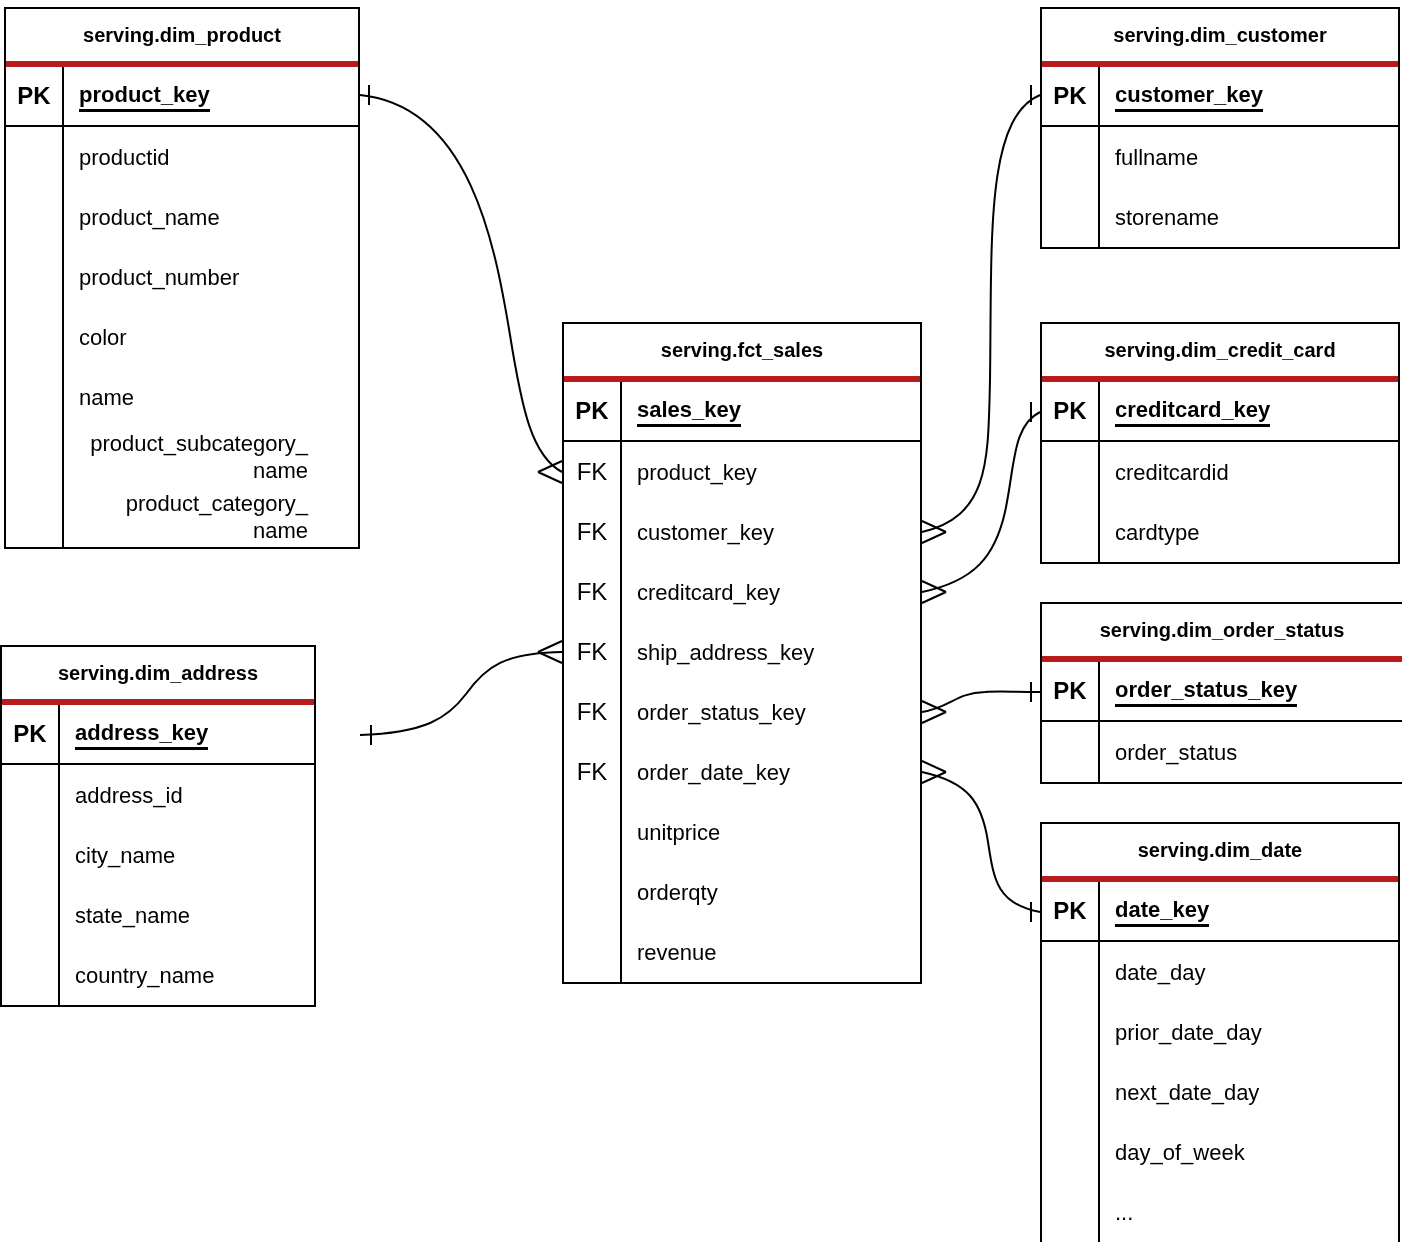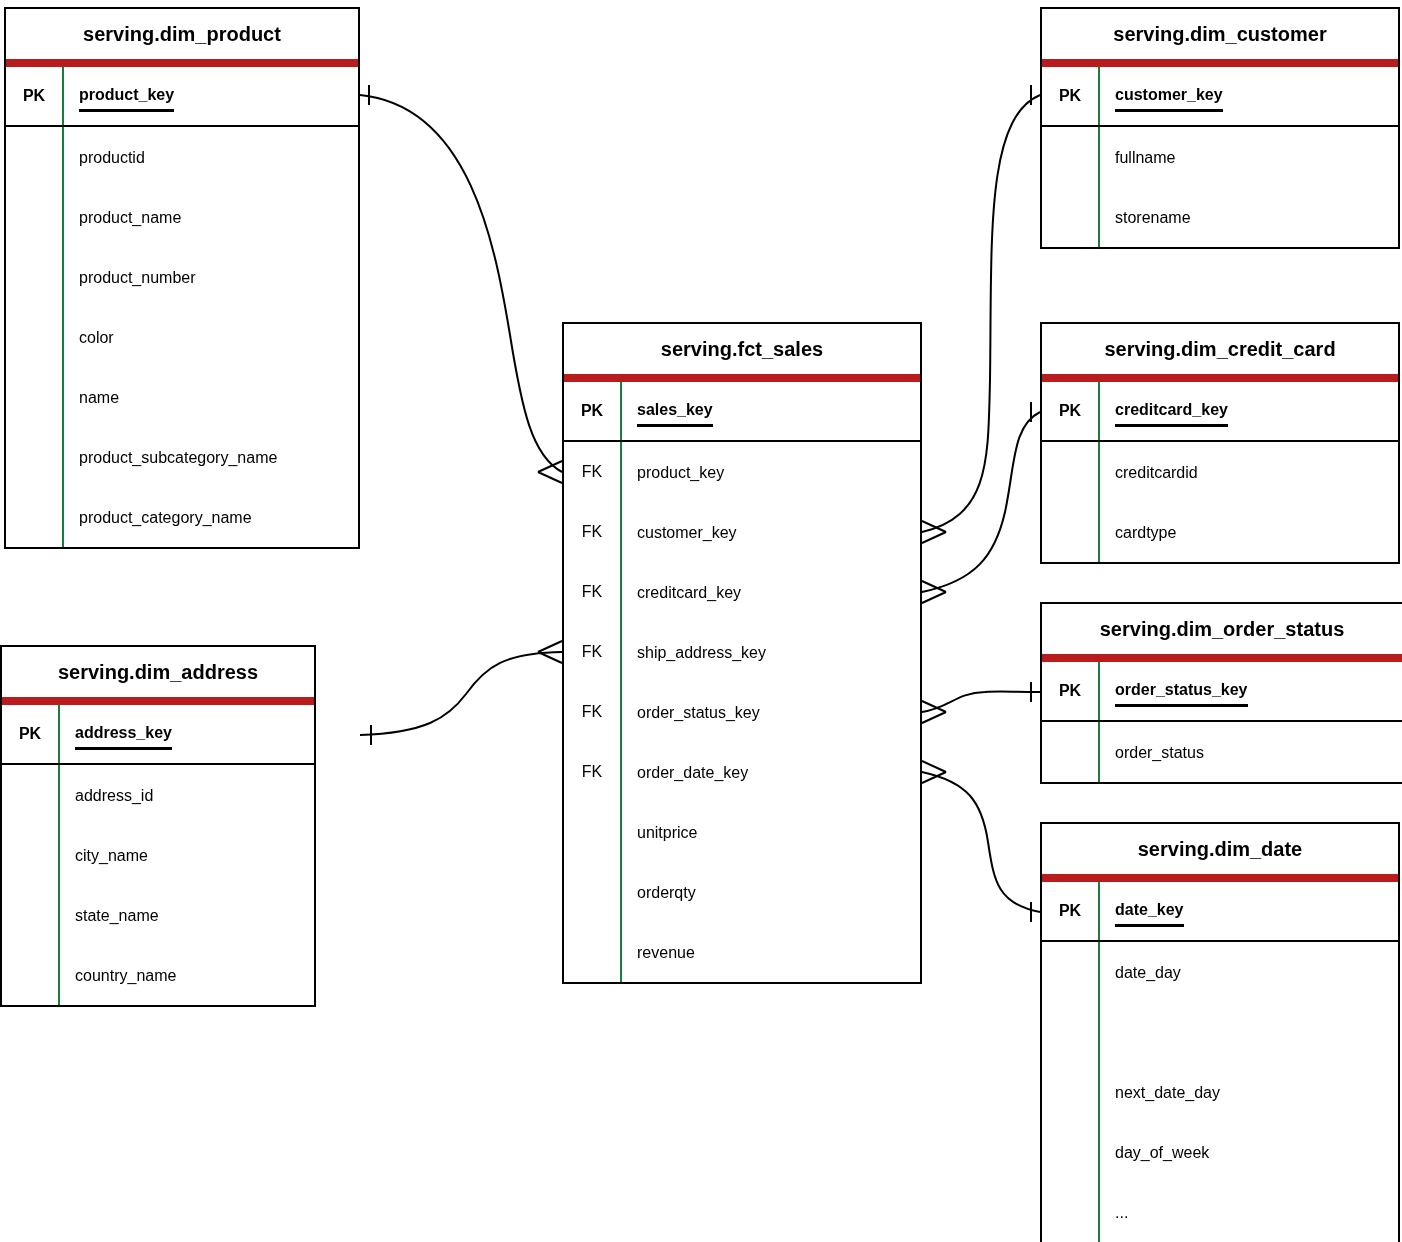--- a/index.html
+++ b/index.html
@@ -22,47 +22,47 @@
     position: absolute;
     box-sizing: border-box;
     background: #ffffff;
     border: 2px solid #000000;
     display: flex;
     flex-direction: column;
   }
   .er-title {
     height: 58px;
     box-sizing: border-box;
-    border-bottom: 8px solid #b91c1c;
+    border-bottom: 6px solid #b91c1c;
     display: flex;
     align-items: center;
     justify-content: center;
     font-weight: bold;
     font-size: 20px;
   }
   .pk-row {
     height: 60px;
     box-sizing: border-box;
     border-bottom: 2px solid #000000;
     display: grid;
     grid-template-columns: 58px 1fr;
   }
   .key-cell {
-    border-right: 2px solid #15803d;
+    border-right: 2px solid #000000;
     display: flex;
     align-items: center;
     justify-content: center;
-    font-size: 16px;
+    font-size: 24px;
   }
   .pk-row .key-cell { font-weight: bold; }
   .field-cell {
     display: flex;
     align-items: center;
     padding: 0 50px 0 15px;
-    font-size: 16px;
+    font-size: 22px;
     line-height: 27px;
     overflow-wrap: break-word;
     min-width: 0;
     border-radius: 19px;
   }
   .pk-row .field-cell { font-weight: bold; }
   .pk-name {
     border-bottom: 3px solid #000000;
     padding-bottom: 1px;
   }
@@ -319,20 +319,23 @@
     </div>
     <div class="er-body">
         <div class="body-row">
           <div class="key-cell"></div>
           <div class="field-cell field-wrap">
             <div>date_<wbr>day</div>
           </div>
         </div>
         <div class="body-row">
           <div class="key-cell"></div>
+          <div class="field-cell field-wrap">
+            <div>prior_<wbr>date_<wbr>day</div>
+          </div>
         </div>
         <div class="body-row">
           <div class="key-cell"></div>
           <div class="field-cell field-wrap">
             <div>next_<wbr>date_<wbr>day</div>
           </div>
         </div>
         <div class="body-row">
           <div class="key-cell"></div>
           <div class="field-cell field-wrap">

